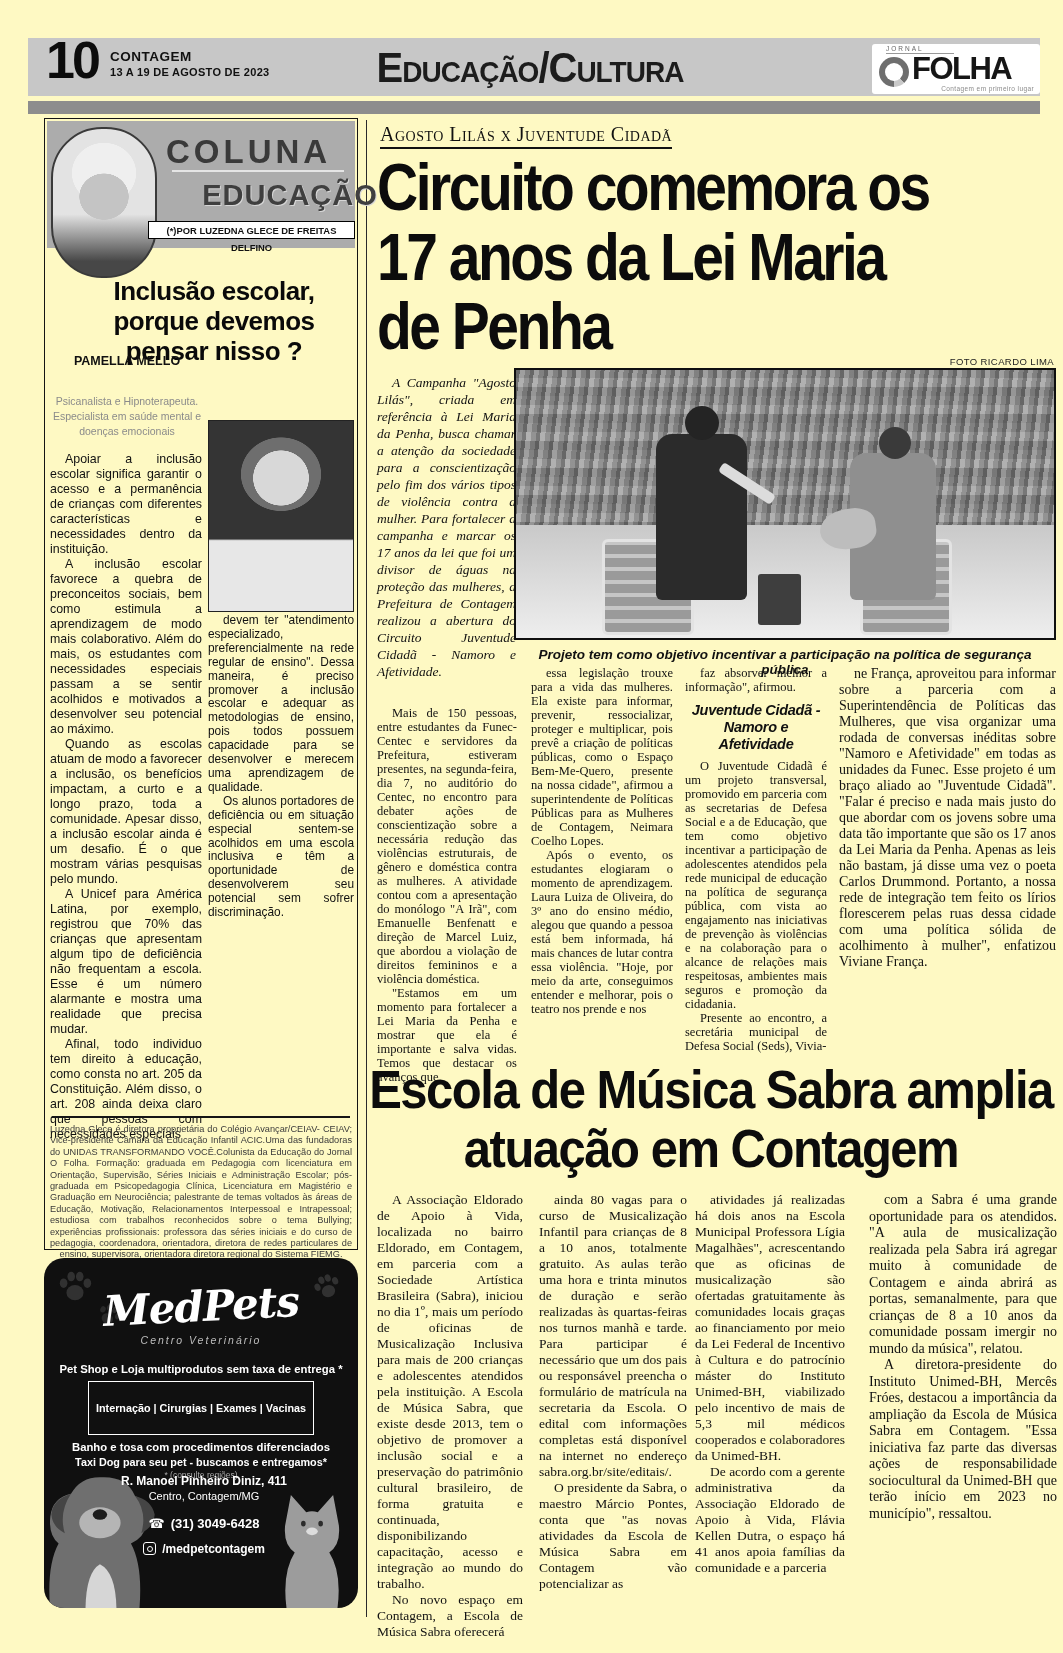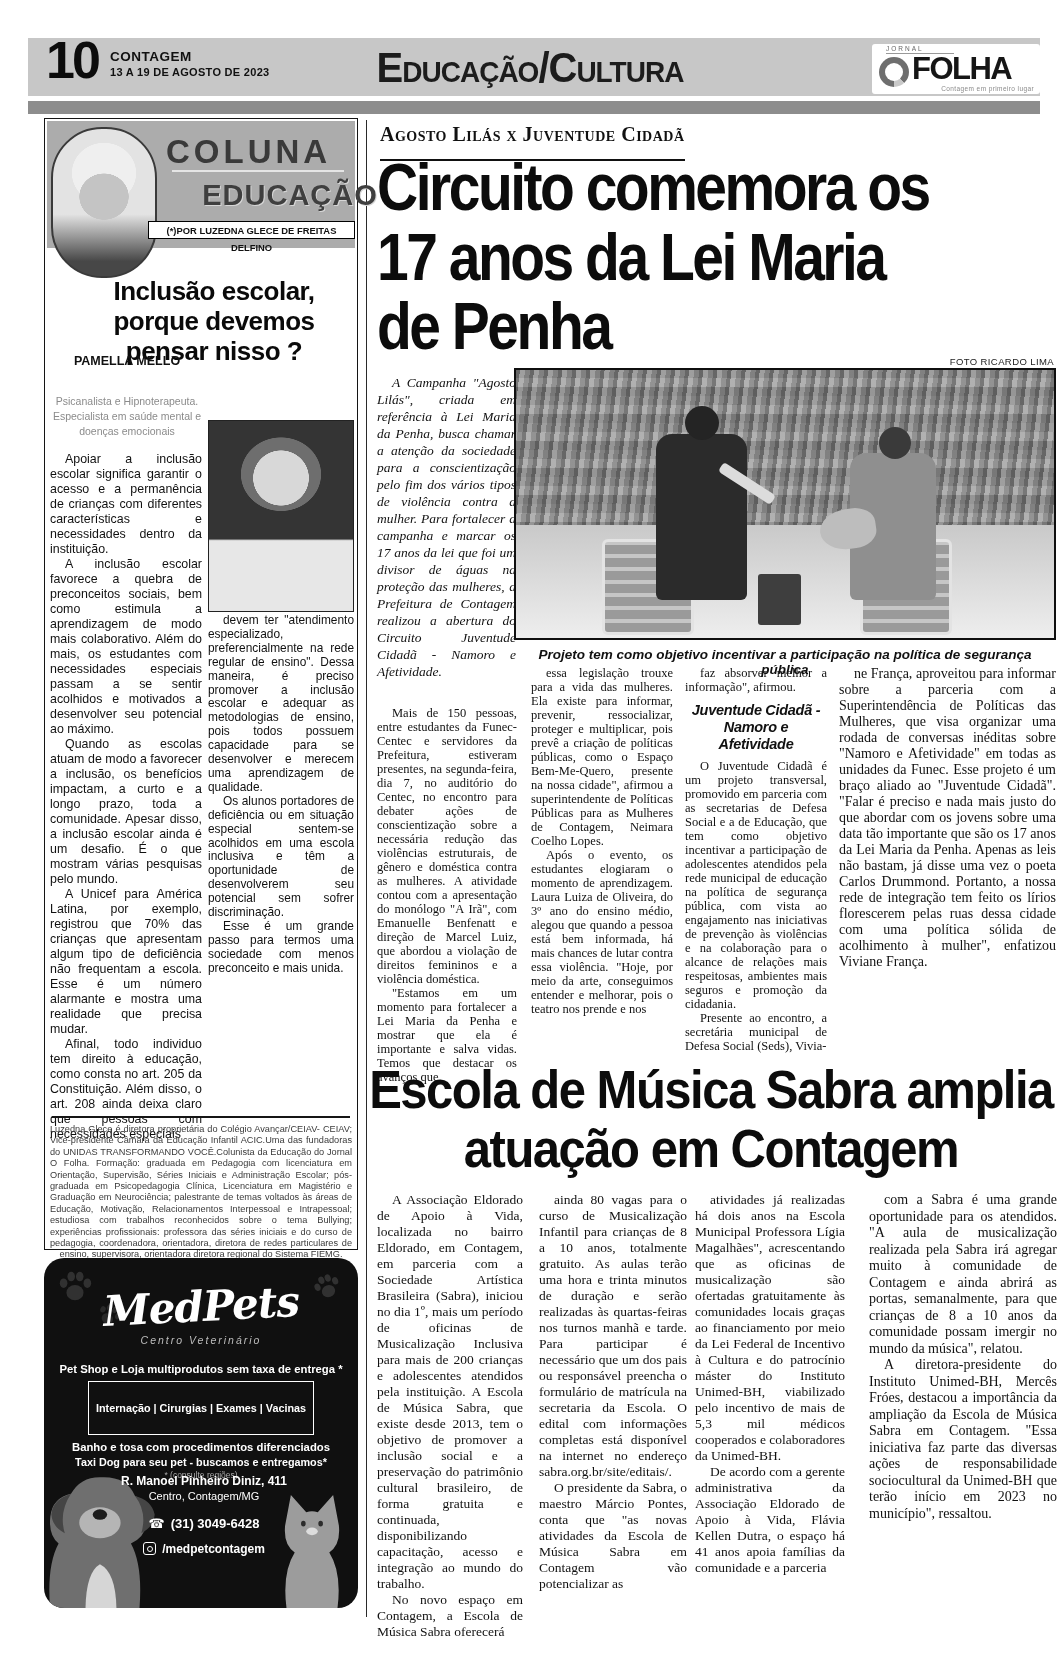--- a/index.html
+++ b/index.html
@@ -1,16 +1,16 @@
 <!DOCTYPE html>
 <html><head>
 <meta charset="utf-8">
 <style>
   html,body{margin:0;padding:0;background:#e9e9e9;}
-  #page{position:relative;width:1063px;height:1653px;background:#ffffff;margin:0 auto;
+  #page{position:relative;width:1063px;height:1653px;background:#fef9c3;margin:0 auto;
         font-family:"Liberation Sans",sans-serif;color:#111;overflow:hidden;}
   .abs{position:absolute;}
 
   
   .hdr-band{left:28px;top:38px;width:1012px;height:58px;background:#c7c7c7;}
   .page-num{left:46px;top:30px;font-size:52px;font-weight:900;letter-spacing:-3px;color:#0c0c0c;}
   .ed-loc{left:110px;top:49px;font-size:13.5px;font-weight:800;letter-spacing:.5px;}
   .ed-date{left:110px;top:66px;font-size:11px;font-weight:700;letter-spacing:.3px;}
   .section-title{left:310px;top:44px;width:440px;text-align:center;font-size:40px;font-weight:800;
                  font-variant:small-caps;letter-spacing:-1px;color:#1c1c1c;transform:scaleY(1.05);transform-origin:top;}
@@ -50,22 +50,22 @@
   .op-colB{left:208px;top:614px;width:146px;font-size:11.9px;line-height:13.9px;text-align:justify;}
   .op-div2{left:52px;top:1116px;width:298px;height:2px;background:#151515;}
   .op-bio{left:50px;top:1124px;width:302px;font-size:9.2px;line-height:11.4px;color:#3a3a3a;
           text-align:justify;text-align-last:center;}
 
   
   .para{margin:0;text-indent:15px;}
   .serif{font-family:"Liberation Serif",serif;}
 
   
-  .kicker{left:380px;top:123px;font-family:"Liberation Serif",serif;font-size:20px;font-weight:700;
-          font-variant:small-caps;letter-spacing:.5px;border-bottom:2px solid #111;padding-bottom:13px;}
+  .kicker{left:380px;top:123px;font-family:"Liberation Serif",serif;font-size:20px;font-weight:400;
+          font-variant:small-caps;letter-spacing:.5px;border-bottom:2px solid #111;padding-bottom:1px;}
   .main-headline{left:377px;top:152px;width:560px;font-size:57px;line-height:60px;font-weight:900;
                  letter-spacing:-2.5px;color:#0c0c0c;transform:scaleY(1.16);transform-origin:left top;}
   .photo-credit{left:816px;top:356px;width:238px;text-align:right;font-size:9.5px;letter-spacing:.4px;color:#222;}
   .main-photo{left:514px;top:368px;width:542px;height:272px;border:2px solid #0f0f0f;box-sizing:border-box;
               background:#b0b0b0;overflow:hidden;}
   .mp-crowd{position:absolute;left:0;top:0;right:0;height:60%;
       background:repeating-linear-gradient(97deg, rgba(35,35,35,.45) 0 4px, rgba(160,160,160,.4) 4px 9px, rgba(85,85,85,.4) 9px 14px),
                  repeating-linear-gradient(0deg, #8f8f8f 0 9px, #bcbcbc 9px 18px, #9e9e9e 18px 27px);}
   .mp-floor{position:absolute;left:0;bottom:0;right:0;height:42%;background:linear-gradient(#c9c9c9,#eeeeee);}
   .mp-performer{position:absolute;background:#2b2b2b;border-radius:16px 16px 6px 6px;}
@@ -163,21 +163,20 @@
   <div class="abs op-colA">
       <p class="para">Apoiar a inclusão escolar significa garantir o acesso e a permanência de crianças com diferentes características e necessidades dentro da instituição.</p>
       <p class="para">A inclusão escolar favorece a quebra de preconceitos sociais, bem como estimula a aprendizagem de modo mais colaborativo. Além do mais, os estudantes com necessidades especiais passam a se sentir acolhidos e motivados a desenvolver seu potencial ao máximo.</p>
       <p class="para">Quando as escolas atuam de modo a favorecer a inclusão, os benefícios impactam, a curto e a longo prazo, toda a comunidade. Apesar disso, a inclusão escolar ainda é um desafio. É o que mostram várias pesquisas pelo mundo.</p>
       <p class="para">A Unicef para América Latina, por exemplo, registrou que 70% das crianças que apresentam algum tipo de deficiência não frequentam a escola. Esse é um número alarmante e mostra uma realidade que precisa mudar.</p>
       <p class="para">Afinal, todo individuo tem direito à educação, como consta no art. 205 da Constituição. Além disso, o art. 208 ainda deixa claro que pessoas com necessidades especiais</p>
     </div>
   <div class="abs op-colB">
       <p class="para">devem ter "atendimento especializado, preferencialmente na rede regular de ensino". Dessa maneira, é preciso promover a inclusão escolar e adequar as metodologias de ensino, pois todos possuem capacidade para se desenvolver e merecem uma aprendizagem de qualidade.</p>
       <p class="para">Os alunos portadores de deficiência ou em situação especial sentem-se acolhidos em uma escola inclusiva e têm a oportunidade de desenvolverem seu potencial sem sofrer discriminação.</p>
-      <p class="para">Esse é um grande passo para termos uma sociedade com menos preconceito e mais unida.</p>
     </div>
   <div class="abs op-div2"></div>
   <div class="abs op-bio">Luzedna Glece é diretora proprietária do Colégio Avançar/CEIAV- CEIAV; Vice-presidente Câmara da Educação Infantil ACIC.Uma das fundadoras do UNIDAS TRANSFORMANDO VOCÊ.Colunista da Educação do Jornal O Folha. Formação: graduada em Pedagogia com licenciatura em Orientação, Supervisão, Séries Iniciais e Administração Escolar; pós-graduada em Psicopedagogia Clínica, Licenciatura em Magistério e Graduação em Neurociência; palestrante de temas voltados às áreas de Educação, Motivação, Relacionamentos Interpessoal e Intrapessoal; estudiosa com trabalhos reconhecidos sobre o tema Bullying; experiências profissionais: professora das séries iniciais e do curso de pedagogia, coordenadora, orientadora, diretora de redes particulares de ensino, supervisora, orientadora diretora regional do Sistema FIEMG.</div>
 
   <div class="abs kicker">Agosto Lilás x Juventude Cidadã</div>
   <div class="abs main-headline">Circuito comemora os 17 anos da Lei Maria de Penha</div>
   <div class="abs photo-credit">FOTO RICARDO LIMA</div>
   <div class="abs main-photo">
     <div class="mp-crowd"></div>
     <div class="mp-floor"></div>

